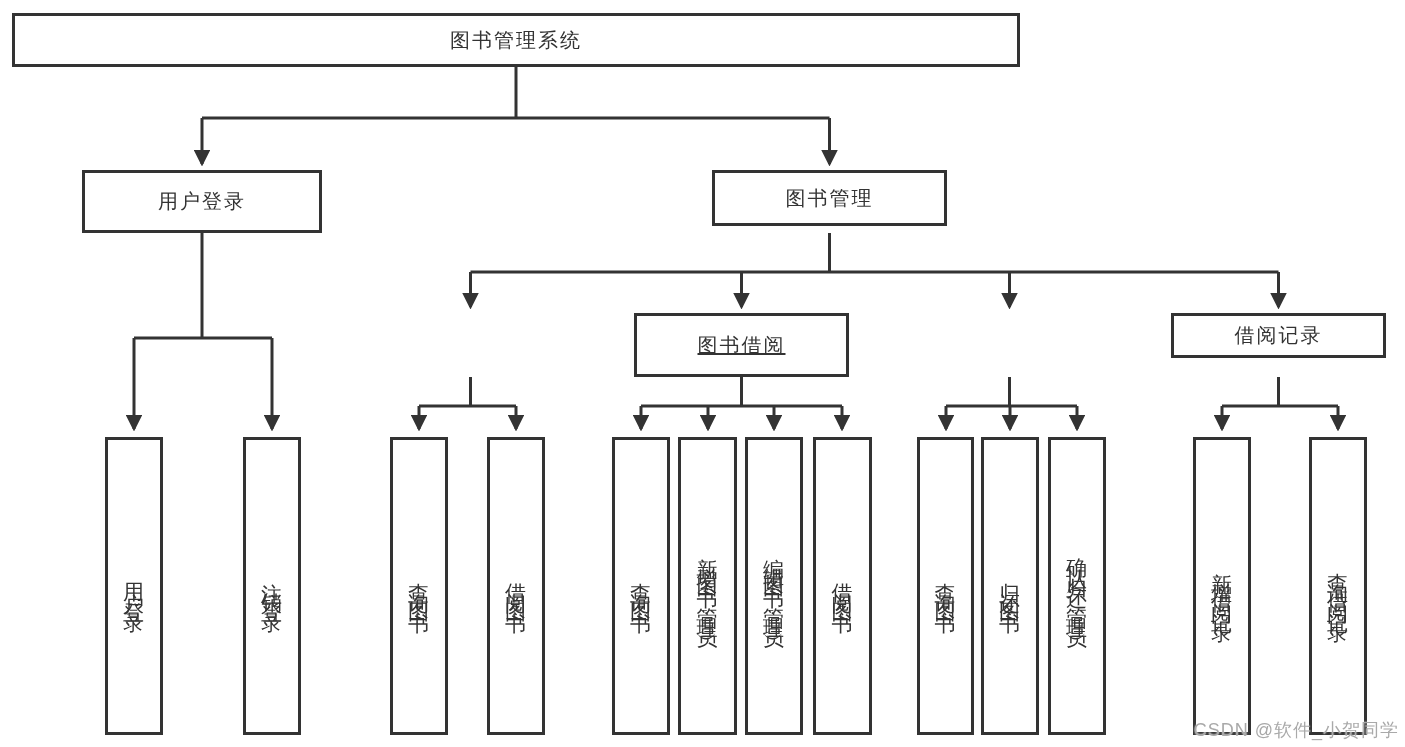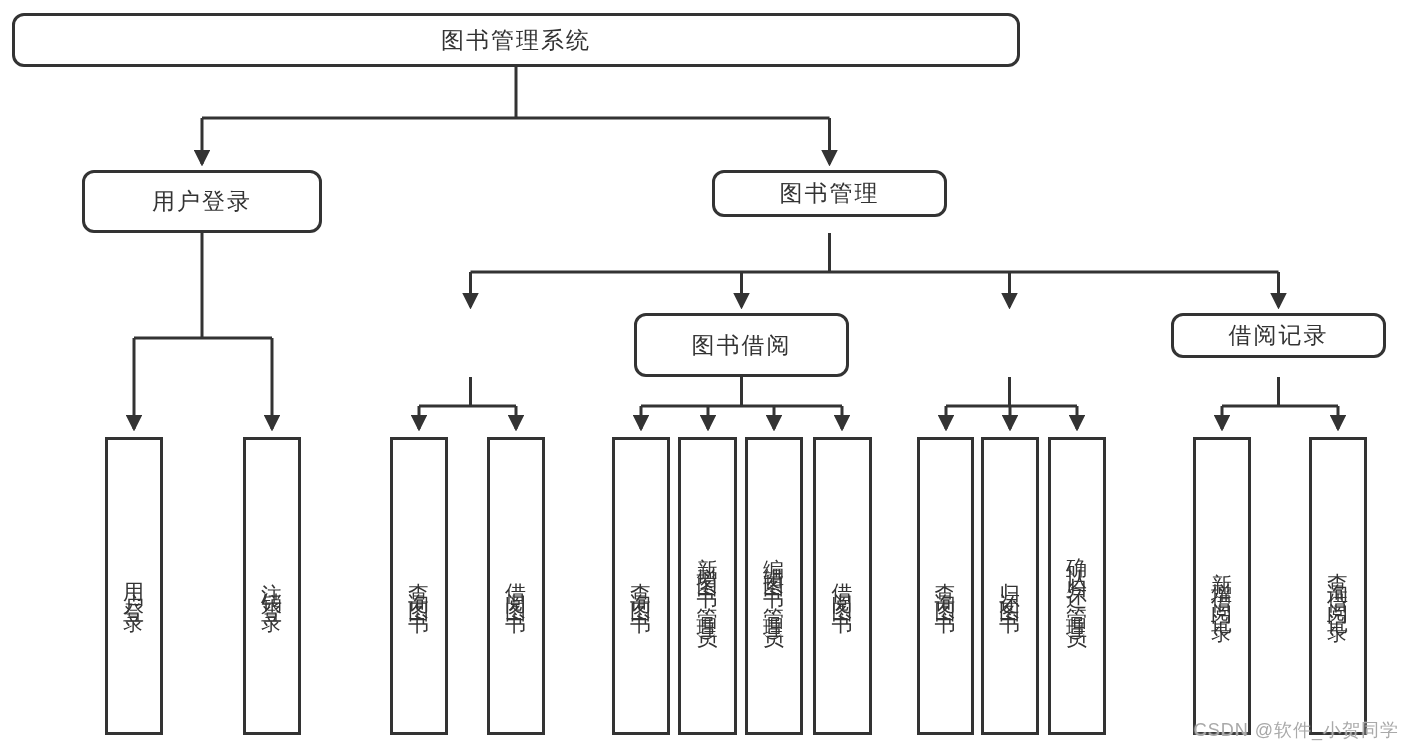--- a/index.html
+++ b/index.html
@@ -14,21 +14,21 @@
   .stage{position:absolute;left:0;top:0;width:1405px;height:747px;}
   svg.connectors{position:absolute;left:0;top:0;}
   svg.connectors path{stroke:var(--line);stroke-width:3;fill:none;}
   svg.connectors marker path{fill:var(--line);stroke:none;}
   .node{
     position:absolute;background:var(--background);
     border:3px solid var(--border);box-sizing:border-box;
     display:flex;align-items:center;justify-content:center;
     color:var(--text);
   }
-  .h-node{font-size:23px;letter-spacing:2px;white-space:nowrap;border-radius:12px;}
+  .h-node{font-size:20px;letter-spacing:2px;white-space:nowrap;}
   .v-node{
     writing-mode:vertical-rl;text-orientation:mixed;
     font-size:21px;letter-spacing:10px;line-height:1;
   }
   .watermark{
     position:absolute;right:6px;bottom:5px;
     font-size:18px;letter-spacing:1px;color:var(--watermark);
     text-shadow:0 0 2px #ffffff;white-space:nowrap;
   }
 </style>
@@ -95,23 +95,23 @@
       <path d="M1278.5,377 V406"></path>
       <path d="M1222,406 H1338"></path>
       <path d="M1222,406 V429" marker-end="url(#arrow)"></path>
       <path d="M1338,406 V429" marker-end="url(#arrow)"></path>
     </g>
   </svg>
 
   <div class="node h-node" style="left:12px;top:13px;width:1008px;height:54px;">图书管理系统</div>
 
   <div class="node h-node" style="left:82px;top:170px;width:240px;height:63px;">用户登录</div>
-  <div class="node h-node" style="left:712px;top:170px;width:235px;height:47px;">图书管理</div>
+  <div class="node h-node" style="left:712px;top:170px;width:235px;height:56px;">图书管理</div>
 
-  <div class="node h-node" style="left:634px;top:313px;width:215px;height:64px;">图书借阅</div>
+  <div class="node h-node" style="left:634px;top:313px;width:215px;height:64px;text-decoration:underline;">图书借阅</div>
   <div class="node h-node" style="left:1171px;top:313px;width:215px;height:45px;">借阅记录</div>
 
   <div class="node v-node" style="left:105px;top:437px;width:58px;height:298px;">用户登录</div>
   <div class="node v-node" style="left:243px;top:437px;width:58px;height:298px;">注销登录</div>
 
   <div class="node v-node" style="left:390px;top:437px;width:58px;height:298px;">查询图书</div>
   <div class="node v-node" style="left:487px;top:437px;width:58px;height:298px;">借阅图书</div>
 
   <div class="node v-node" style="left:612px;top:437px;width:58px;height:298px;">查询图书</div>
   <div class="node v-node" style="left:678px;top:437px;width:59px;height:298px;">新增图书（管理员）</div>

